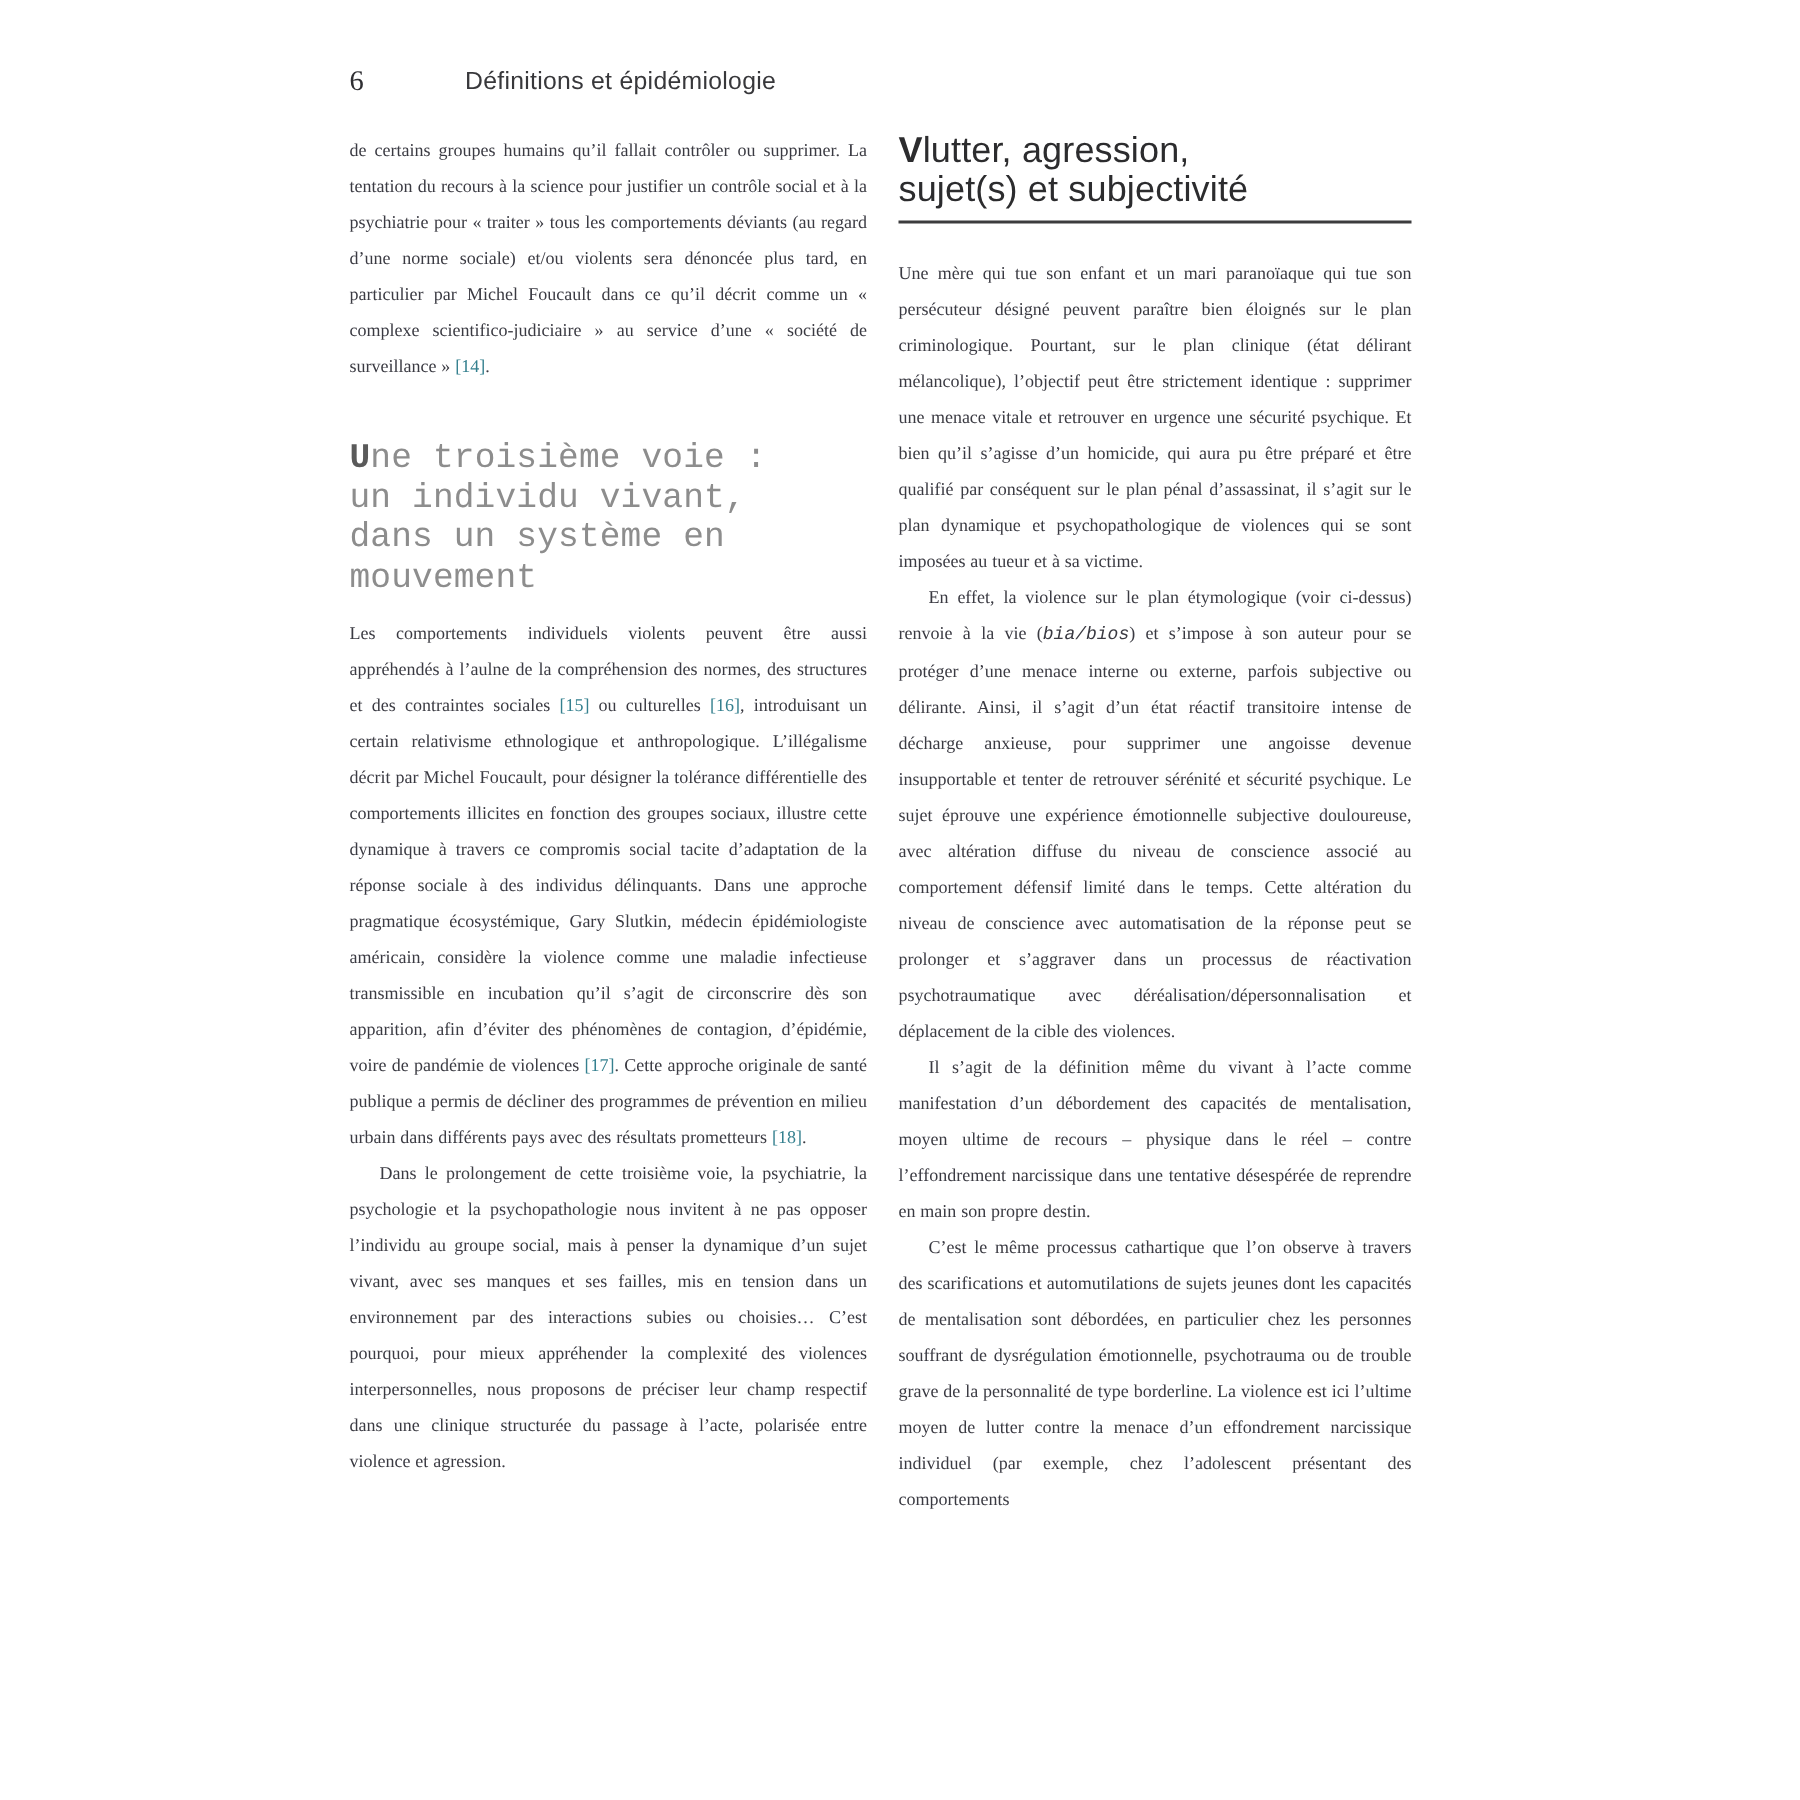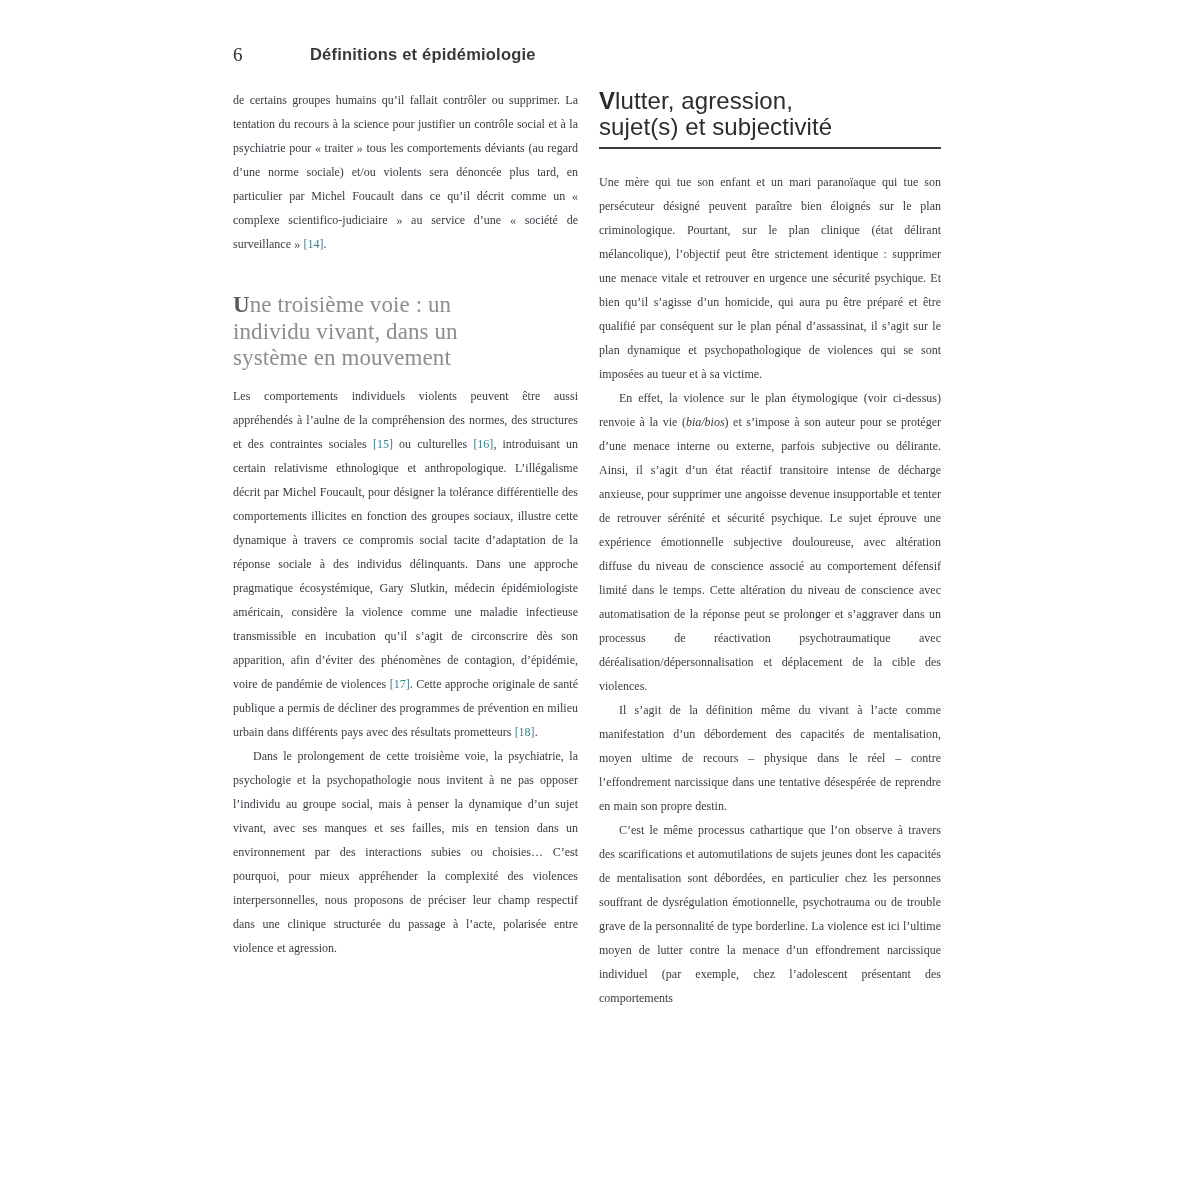--- a/index.html
+++ b/index.html
@@ -27,21 +27,21 @@
   .pagenum {
     font-family: "Liberation Serif", serif;
     font-size: 19px;
     color: #2f2f33;
   }
   .runhead {
     position: absolute;
     left: 77px;
     top: 1px;
     font-family: "Liberation Sans", sans-serif;
-    font-weight: 700;
+    font-weight: 400;
     font-size: 16.5px;
     color: #38383b;
     letter-spacing: 0.2px;
   }
   
   .columns {
     position: absolute;
     top: 88px;
     left: 233px;
     width: 708px;
@@ -57,21 +57,21 @@
     line-height: 24px;
     text-align: justify;
     color: #3a3a42;
     hyphens: auto;
     -webkit-hyphens: auto;
     word-spacing: 0.02em;
   }
   p.indent { text-indent: 20px; }
 
   h2.subheading {
-    font-family: Liberation Serif, serif;
+    font-family: Liberation Mono, monospace;
     font-weight: 400;
     font-size: 23px;
     line-height: 26.5px;
     color: #8d8d8d;
     margin: 36px 0 12px 0;
     max-width: 285px;
     letter-spacing: 0.1px;
   }
   h2.subheading .initial {
     font-weight: 700;
@@ -88,21 +88,21 @@
     letter-spacing: 0.1px;
   }
   h1.mainheading .initial { font-weight: 700; }
   .rule {
     height: 2px;
     background: #3c3c3e;
     margin: 7px 0 21px 0;
     width: 100%;
   }
   .cite { color: #35808f; }
-  .ital { font-style: italic; }
+  .ital { font-style: italic; font-family: Liberation Mono, monospace; }
 </style>
 </head>
 <body>
 
 <div class="page">
 
   <header class="running-header">
     <span class="pagenum">6</span>
     <span class="runhead">Définitions et épidémiologie</span>
   </header>

